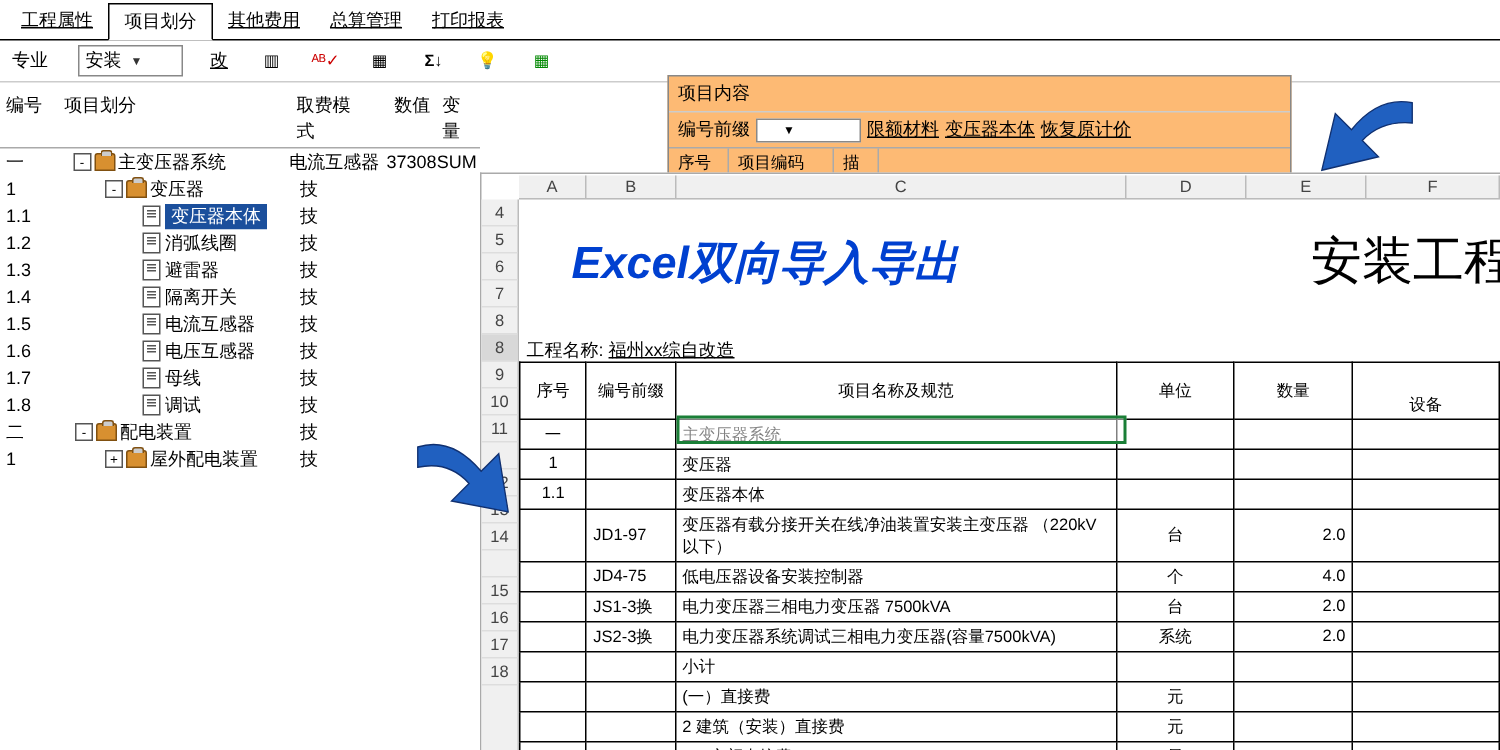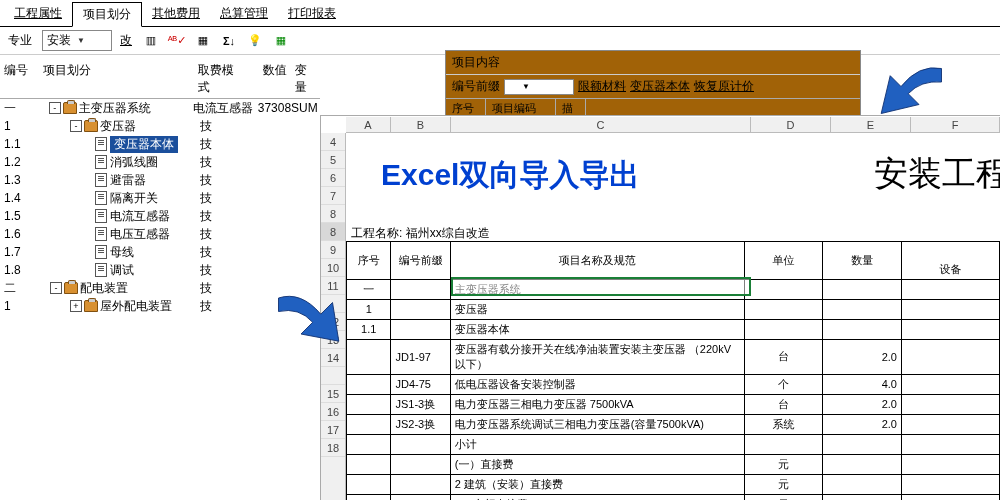--- a/index.html
+++ b/index.html
@@ -4,21 +4,21 @@
 <style>
 * { box-sizing: border-box; margin: 0; padding: 0; }
 body { font-family: "Microsoft YaHei", SimSun, sans-serif; font-size: 12px; background: #fff; color: #000; position: relative; width: 1000px; height: 500px; overflow: hidden; }
 
 
 .tabbar { display: flex; border-bottom: 1px solid #000; padding: 2px 4px 0; gap: 0; }
 .tab { padding: 3px 10px; text-decoration: underline; color: #000; cursor: pointer; }
 .tab.active { border: 1px solid #000; border-bottom: 1px solid #fff; margin-bottom: -1px; text-decoration: none; }
 
 
-.toolbar { display: flex; align-items: center; gap: 8px; padding: 3px 8px; border-bottom: 1px solid #ccc; }
+.toolbar { display: flex; align-items: center; gap: 18px; padding: 3px 8px; border-bottom: 1px solid #ccc; }
 .toolbar-label { margin-right: 2px; }
 .combo { border: 1px solid #888; padding: 1px 4px; display: inline-flex; align-items: center; gap: 6px; min-width: 70px; background: #fff; }
 .combo .arrow { font-size: 8px; color: #333; }
 .tbtn { width: 18px; height: 18px; display: inline-flex; align-items: center; justify-content: center; font-size: 11px; border: none; background: transparent; }
 
 
 .left-panel { position: absolute; left: 0; top: 60px; width: 320px; }
 .tree-header { display: flex; border-bottom: 1px solid #aaa; font-weight: normal; }
 .tree-header div { padding: 2px 4px; }
 .col-id { width: 40px; }
@@ -31,21 +31,21 @@
 .tree-row .col-proj { display: flex; align-items: center; overflow: hidden; }
 .indent { display: inline-block; }
 .icon-box { width: 12px; height: 12px; border: 1px solid #555; display: inline-flex; align-items: center; justify-content: center; font-size: 9px; line-height: 1; margin-right: 2px; background: #fff; }
 .clip-icon { width: 14px; height: 12px; background: #d89030; border: 1px solid #805010; border-radius: 2px 2px 0 0; display: inline-block; margin-right: 2px; position: relative; }
 .clip-icon::before { content: ""; position: absolute; top: -3px; left: 3px; width: 6px; height: 3px; border: 1px solid #805010; border-bottom: none; border-radius: 2px 2px 0 0; background: #ccc; }
 .doc-icon { width: 12px; height: 14px; background: #fff; border: 1px solid #555; display: inline-block; margin-right: 3px; position: relative; }
 .doc-icon::before { content: ""; position: absolute; top: 2px; left: 2px; right: 2px; height: 1px; background: #555; box-shadow: 0 2px 0 #555, 0 4px 0 #555; }
 .sel { background: #1b4f9c; color: #fff; padding: 0 4px; }
 
 
-.right-popup { position: absolute; top: 50px; left: 445px; width: 416px; border: 1px solid #888; background: #a16207; }
+.right-popup { position: absolute; top: 50px; left: 445px; width: 416px; border: 1px solid #888; background: #fdba74; }
 .right-popup .hdr { display: flex; align-items: center; padding: 3px 6px; gap: 6px; border-bottom: 1px solid #ccc; }
 .right-popup .row2 { display: flex; align-items: center; padding: 3px 6px; gap: 4px; }
 .right-popup .mini { border: 1px solid #888; background: #fff; padding: 1px 4px; min-width: 70px; display: inline-flex; align-items: center; gap: 10px; font-size: 11px; }
 .right-popup .lnk { text-decoration: underline; font-size: 12px; }
 .right-popup .colhdr { display: flex; border-top: 1px solid #aaa; }
 .right-popup .colhdr div { padding: 2px 6px; border-right: 1px solid #aaa; font-size: 11px; }
 
 
 .big-arrow { position: absolute; width: 90px; height: 90px; }
 .arrow-svg { width: 100%; height: 100%; }
@@ -54,21 +54,21 @@
 .arrow-lower { top: 280px; left: 265px; }
 
 
 .excel-overlay { position: absolute; top: 115px; left: 320px; right: 0; bottom: 0; background: #fff; border-top: 1px solid #aaa; border-left: 1px solid #aaa; }
 .excel-colhdrs { position: absolute; top: 1px; left: 25px; right: 0; height: 16px; display: flex; background: #f0f0f0; border-bottom: 1px solid #bbb; }
 .excel-colhdrs div { text-align: center; border-right: 1px solid #bbb; font-size: 11px; color: #444; line-height: 16px; }
 .excel-body { position: absolute; top: 17px; left: 0; right: 0; bottom: 0; }
 .excel-rownum { position: absolute; left: 0; top: 0; width: 25px; bottom: 0; background: #f0f0f0; border-right: 1px solid #bbb; }
 .excel-rownum div { height: 18px; text-align: center; font-size: 11px; color: #444; border-bottom: 1px solid #ddd; line-height: 18px; }
 .excel-rownum div.sel-row { background: #d8d8d8; }
-.blue-title { position: absolute; top: 22px; left: 60px; font-size: 30px; color: #0040d0; font-weight: bold; }
+.blue-title { position: absolute; top: 22px; left: 60px; font-size: 30px; color: #0040d0; font-weight: bold; font-style: italic; }
 .black-title { position: absolute; top: 18px; right: -10px; font-size: 34px; color: #000; font-family: SimSun, serif; }
 .projname { position: absolute; top: 92px; left: 30px; font-size: 12px; }
 .excel-table { position: absolute; top: 108px; left: 25px; right: 0; border-collapse: collapse; font-size: 11px; }
 .excel-table th, .excel-table td { border: 1px solid #000; padding: 2px 4px; text-align: left; height: 18px; }
 .excel-table th { font-weight: normal; text-align: center; }
 .excel-table .center { text-align: center; }
 .excel-table .right { text-align: right; }
 .active-cell { position: absolute; border: 2px solid #1a7f37; background: rgba(255,255,255,0.5); pointer-events: none; }
 </style>
 </head>
@@ -269,21 +269,21 @@
       <div style="height:18px">&nbsp;</div>
       <div>15</div>
       <div>16</div>
       <div>17</div>
       <div>18</div>
     </div>
     <div class="blue-title">Excel双向导入导出</div>
     <div class="black-title">安装工程</div>
     <div class="projname">
       <span>工程名称:</span>
-      <span style="">福州xx综自改造</span>
+      <span style="text-decoration:underline">福州xx综自改造</span>
     </div>
     <table class="excel-table">
       <tbody>
           <tr>
         <th rowspan="2" style="width:45px">序号</th>
         <th rowspan="2" style="width:60px">编号前缀</th>
         <th rowspan="2" style="width:300px">项目名称及规范</th>
         <th rowspan="2" style="width:80px">单位</th>
         <th rowspan="2" style="width:80px">数量</th>
         <th style="width:100px;border-bottom:none"></th>

